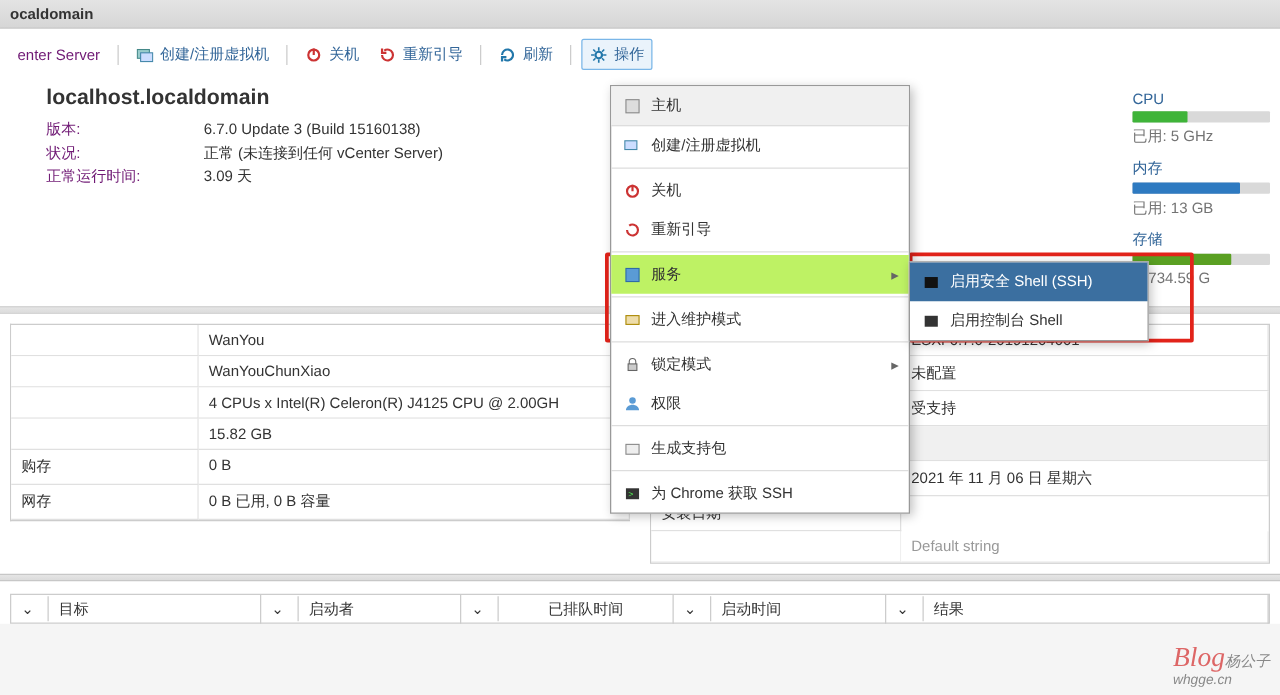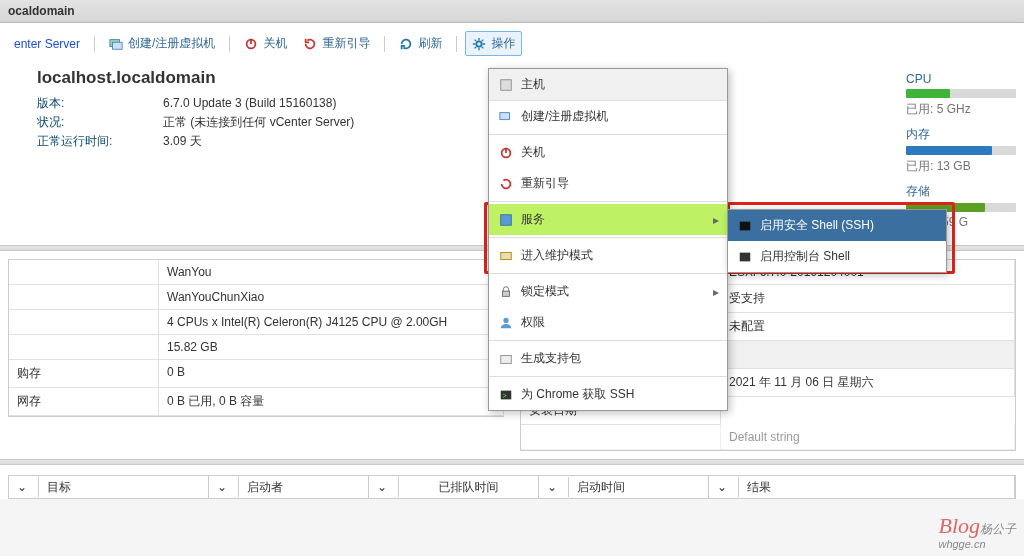--- a/index.html
+++ b/index.html
@@ -39,21 +39,21 @@
   .main-cols { display:flex;padding-left:19px; }
   .left-col { flex:1; padding:0 8px 8px 18px;}
   .right-col { width:120px; padding:8px 8px 8px 2px;}
 
   .host-row { display:flex; gap:8px;}
   .host-icon {
     width:0px; margin-left:-8px;
   }
   .host-heading { font-size:17px; font-weight:bold; margin:4px 0 6px;}
   .kv { display:flex; gap:6px; line-height:19px;}
-  .kv .k{width:120px;color:#0c4a6e;}
+  .kv .k{width:120px;color:#701a75;}
   .kv .v{color:#333;}
 
   .stat-title{color:#336699; margin-bottom:3px;}
   .bar{height:9px;background:#d9d9d9;border-radius:1px;margin-bottom:3px;position:relative;}
   .bar .fill{position:absolute;left:0;top:0;bottom:0;border-radius:1px;}
   .cpu .fill{width:40%;background:#3fb439;}
   .mem .fill{width:78%;background:#2e7ac1;}
   .store .fill{width:72%;background:#5aa022;}
   .stat-sub{color:#737373;margin-bottom:8px;}
 
@@ -83,33 +83,33 @@
     display:flex;align-items:center;gap:8px;
     padding:7px 16px 7px 10px;
     cursor:pointer;
     position:relative;
   }
   .menu-item .arrow{position:absolute;right:8px;color:#666;}
   .menu-sep{height:1px;background:#ddd;margin:2px 0;}
   .menu-item.section{background:#f0f0f0;font-weight:normal;border-bottom:1px solid #ddd;}
   .menu-item.highlight{background:#3b6fa0;color:#fff;}
 
-  .submenu{left:238px;top:-1px;width:220px;}
+  .submenu{left:238px;top:-1px;width:192px;}
 
   .thin-bar{height:6px;background:linear-gradient(#e5e5e5,#dcdcdc);border-top:1px solid #c7c7c7;border-bottom:1px solid #c7c7c7;}
 
   .red-box{position:absolute;border:3px solid #e2231a;pointer-events:none;border-radius:2px;}
 
   .watermark{
     position:absolute;right:8px;bottom:6px;color:#d66;font-style:italic;
     font-family:Georgia,serif;font-size:22px;
   }
   .watermark small{color:#888;font-size:11px;display:block;line-height:1;font-family:Arial;}
 
-  .disabled{color:#1d4ed8;}
+  .disabled{color:#701a75;}
 </style>
 </head>
 <body>
 
 <div class="titlebar">ocaldomain</div>
 
 <div class="content">
 
   <div class="toolbar">
     <span class="tbtn disabled">
@@ -226,26 +226,26 @@
           </div>
       </div>
     </div>
     <div style="flex:1;min-width:0;">
       <div class="table">
         <div class="row">
             <div class="cell key"></div>
             <div class="cell">ESXi-6.7.0-20191204001-</div>
           </div>
         <div class="row">
+            <div class="cell key">况</div>
+            <div class="cell">未配置</div>
+          </div>
+        <div class="row">
             <div class="cell key"></div>
             <div class="cell">受支持</div>
-          </div>
-        <div class="row">
-            <div class="cell key">况</div>
-            <div class="cell">未配置</div>
           </div>
         <div class="row section-row">
             <div class="cell" style="flex:1;">
               <span>▾</span>
               <span>系统信息</span>
             </div>
           </div>
         <div class="row">
             <div class="cell key">主机上的日期/时间</div>
             <div class="cell">2021 年 11 月 06 日 星期六</div>

